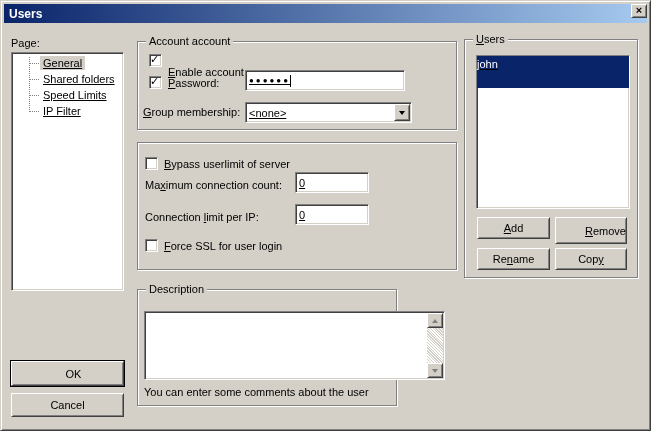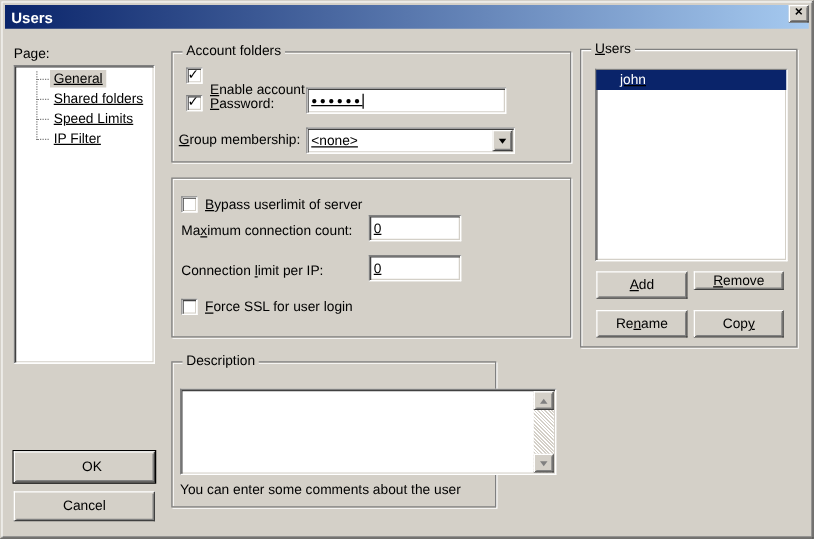--- a/index.html
+++ b/index.html
@@ -93,21 +93,21 @@
   }
   .sbtn {
     position:absolute; left:0; width:16px; height:15px; background:var(--face,#d4d0c8);
     border:1px solid; border-color:#fff #404040 #404040 #fff;
     box-shadow: inset 1px 1px 0 #d4d0c8, inset -1px -1px 0 #808080;
     display:flex; align-items:center; justify-content:center;
   }
   .sbtn.up { top:0; } .sbtn.down { bottom:0; }
   
   .listbox { position:absolute; }
-  .list-item { height:16px; line-height:16px; padding-left:19px; }
+  .list-item { height:32px; line-height:16px; padding-left:0; }
   .list-item.selected { background:var(--selection,#0a246a); color:#fff; }
   u { text-decoration:underline; }
 </style>
 </head>
 <body>
 
 <div class="dlg">
 
   <div class="titlebar">
     <span class="title">Users</span>
@@ -139,21 +139,21 @@
   </div>
 
   <div class="btn default" style="left:10px;top:360px;width:113px;height:25px;">
     <span>OK</span>
   </div>
   <div class="btn" style="left:10px;top:392px;width:113px;height:24px;">
     <span>Cancel</span>
   </div>
 
   <div class="group" style="left:136px;top:40px;width:320px;height:89px;">
-    <span class="gtitle">Account folders</span>
+    <span class="gtitle">Account account</span>
 
     <span class="checkbox checked" style="left:11px;top:12px;">
       <span class="check">✓</span>
     </span>
     <span class="lbl" style="left:30px;top:24px;"><u>E</u>nable account</span>
 
     <span class="checkbox checked" style="left:11px;top:34px;">
       <span class="check">✓</span>
     </span>
     <span class="lbl" style="left:30px;top:35px;"><u>P</u>assword:</span>
@@ -218,21 +218,21 @@
 
     <div class="listbox sunken" style="left:11px;top:15px;width:154px;height:154px;">
       <div class="list-item selected">
         <span>john</span>
       </div>
     </div>
 
     <div class="btn" style="left:12px;top:177px;width:73px;height:22px;">
       <span><u>A</u>dd</span>
     </div>
-    <div class="btn" style="left:90px;top:177px;width:72px;height:15px;">
+    <div class="btn" style="left:90px;top:177px;width:72px;height:27px;justify-content:flex-end;">
       <span><u>R</u>emove</span>
     </div>
     <div class="btn" style="left:12px;top:208px;width:73px;height:22px;">
       <span>Re<u>n</u>ame</span>
     </div>
     <div class="btn" style="left:90px;top:208px;width:72px;height:22px;">
       <span>Cop<u>y</u></span>
     </div>
   </div>
 

